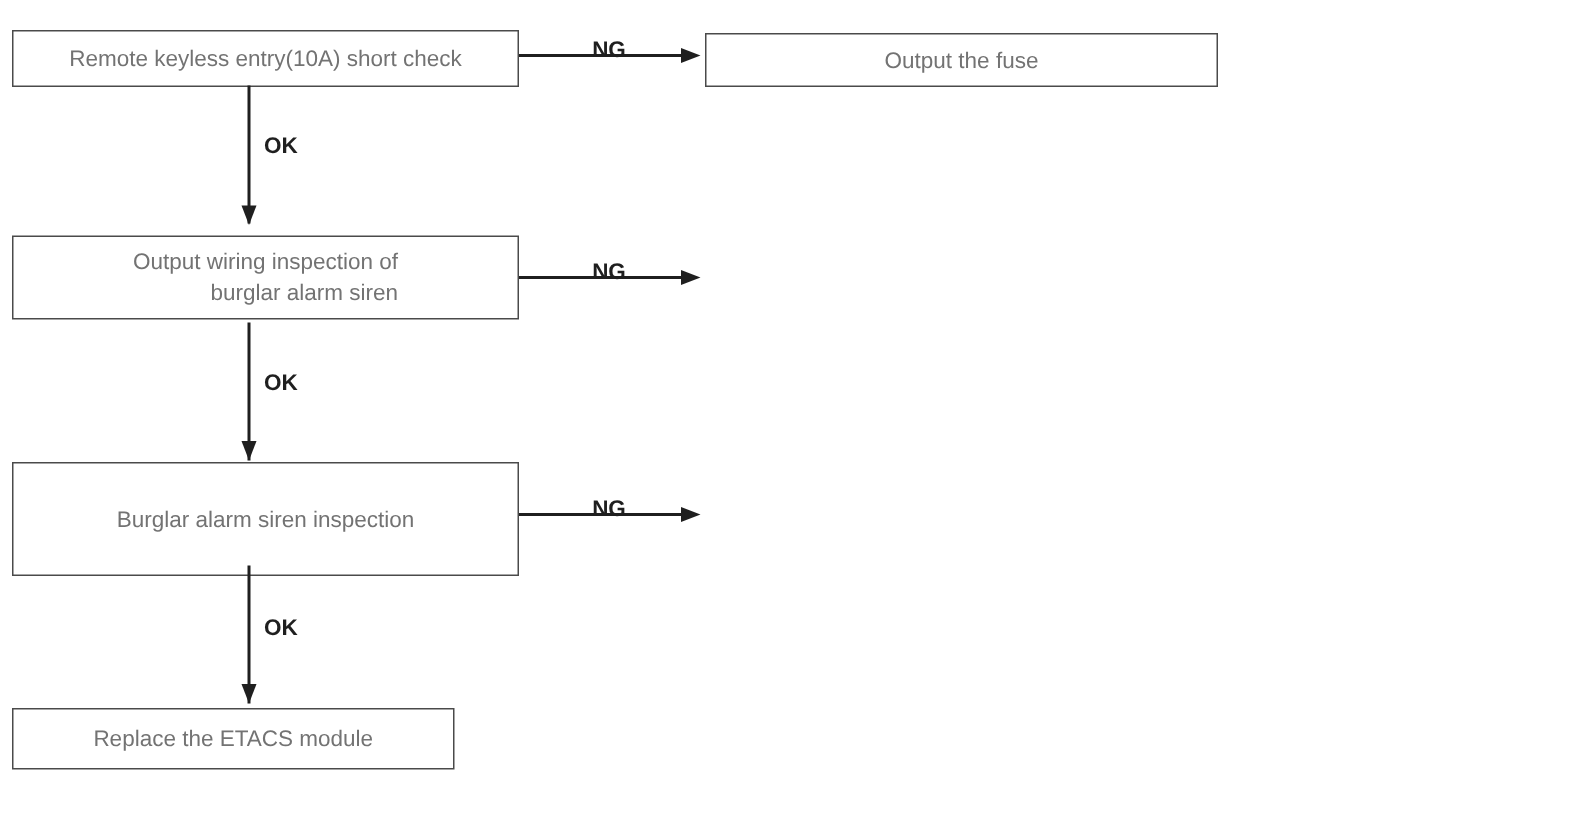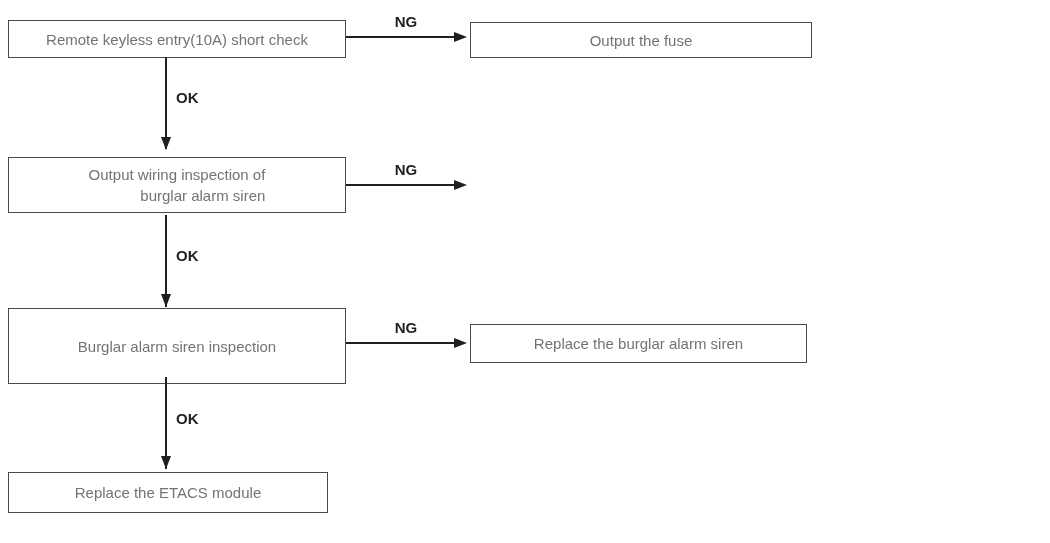--- a/index.html
+++ b/index.html
@@ -26,21 +26,21 @@
     text-align: right;
     font-size: 15px;
     line-height: 1.4;
     color: #737373;
     white-space: pre-line;
   }
   
   .b1 { left: 8px;   top: 20px;  width: 338px; height: 38px; }
   .b2 { left: 8px;   top: 157px; width: 338px; height: 56px; }
   .b3 { left: 8px;   top: 308px; width: 338px; height: 76px; }
-  .b4 { left: 8px;   top: 472px; width: 320px; height: 41px; }
+  .b4 { left: 8px;   top: 472px; width: 295px; height: 41px; }
   
   .r1 { left: 470px; top: 22px;  width: 342px; height: 36px; }
   .r2 { left: 470px; top: 153px; width: 342px; height: 63px; }
   .r3 { left: 470px; top: 324px; width: 337px; height: 39px; }
 
   .hline {
     position: absolute;
     height: 1.5px;
     background: #1f1f1f;
   }
@@ -80,42 +80,41 @@
   .ad1 { top: 137px; }
   .ad2 { top: 294px; }
   .ad3 { top: 456px; }
 
   .edge-label {
     position: absolute;
     font-size: 15px;
     font-weight: bold;
     color: #1f1f1f;
   }
-  .ng { left: 346px; width: 120px; text-align: center; }
+  .ng { left: 346px; width: 120px; text-align: center; margin-top: 12px; }
   .ng1 { top: 13px; }
   .ng2 { top: 161px; }
   .ng3 { top: 319px; }
   .ok { left: 176px; }
   .ok1 { top: 89px; }
   .ok2 { top: 247px; }
   .ok3 { top: 410px; }
 </style>
 </head>
 <body>
 
 <div class="canvas">
 
   <div class="box b1">Remote keyless entry(10A) short check</div>
   <div class="box b2">Output wiring inspection of
 burglar alarm siren</div>
   <div class="box b3">Burglar alarm siren inspection</div>
   <div class="box b4">Replace the ETACS module</div>
 
   <div class="box r1">Output the fuse</div>
-  <div class="box r3">Replace the burglar alarm siren</div>
 
   <div class="hline h1"></div>
   <div class="arrow-right ar1"></div>
   <div class="edge-label ng ng1">NG</div>
 
   <div class="hline h2"></div>
   <div class="arrow-right ar2"></div>
   <div class="edge-label ng ng2">NG</div>
 
   <div class="hline h3"></div>

